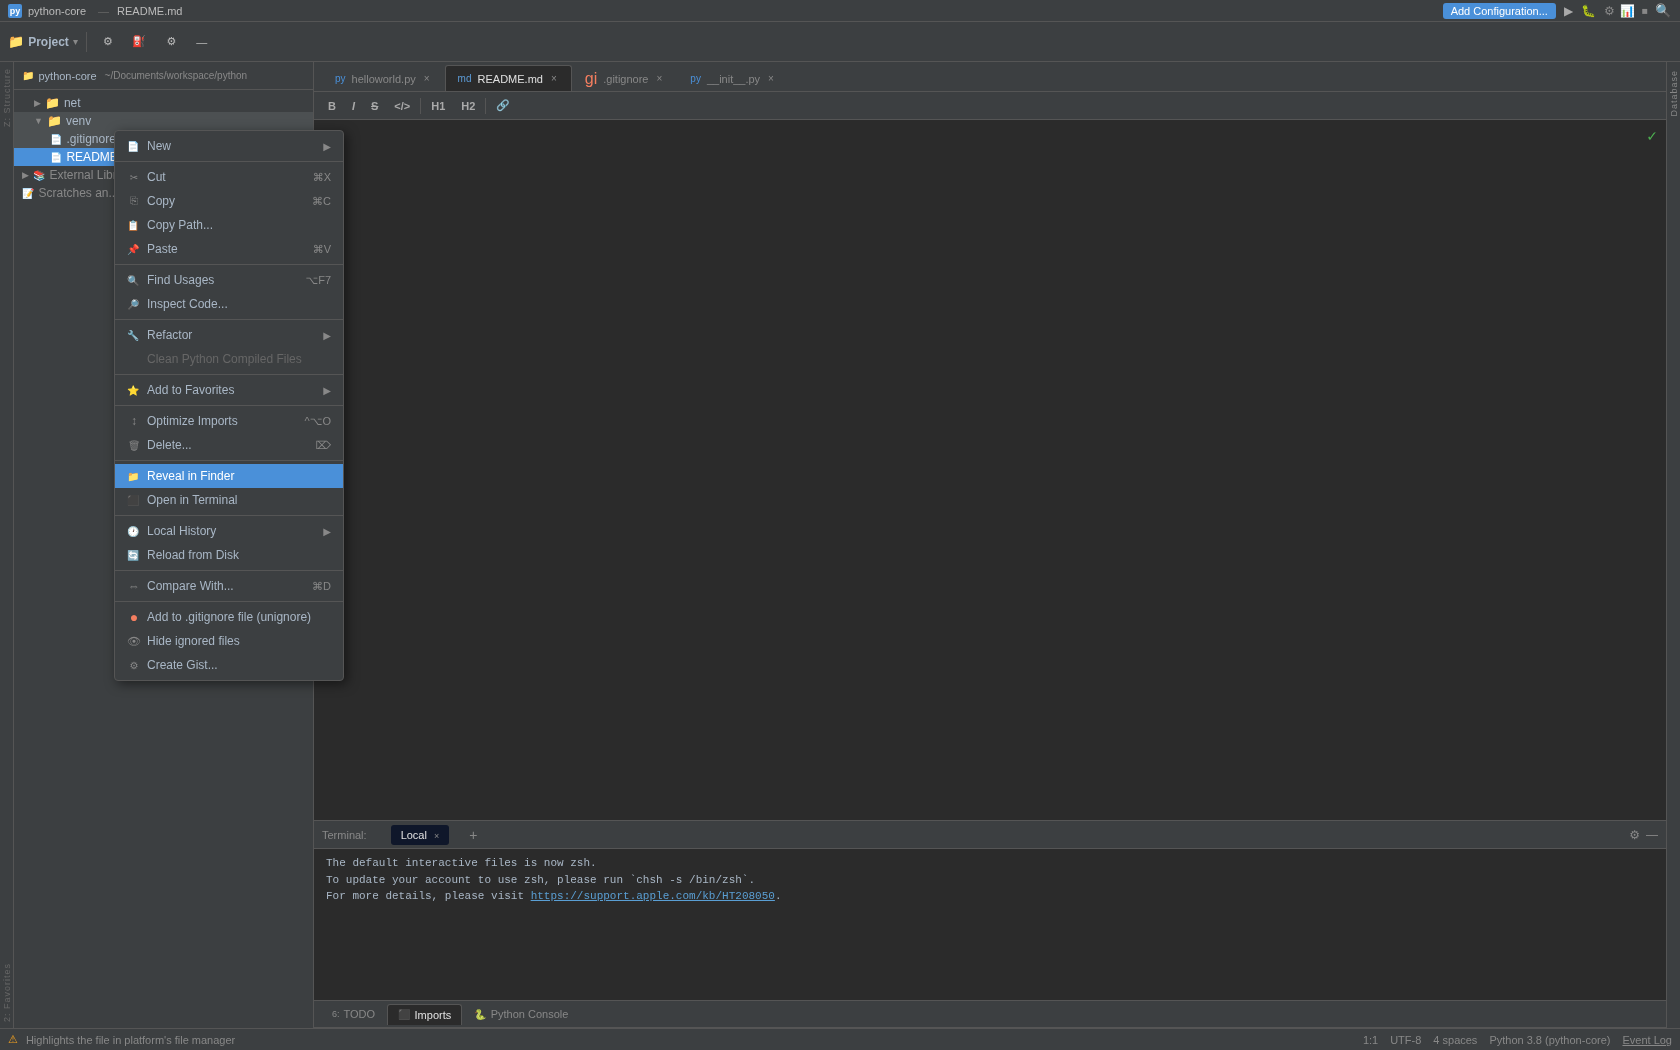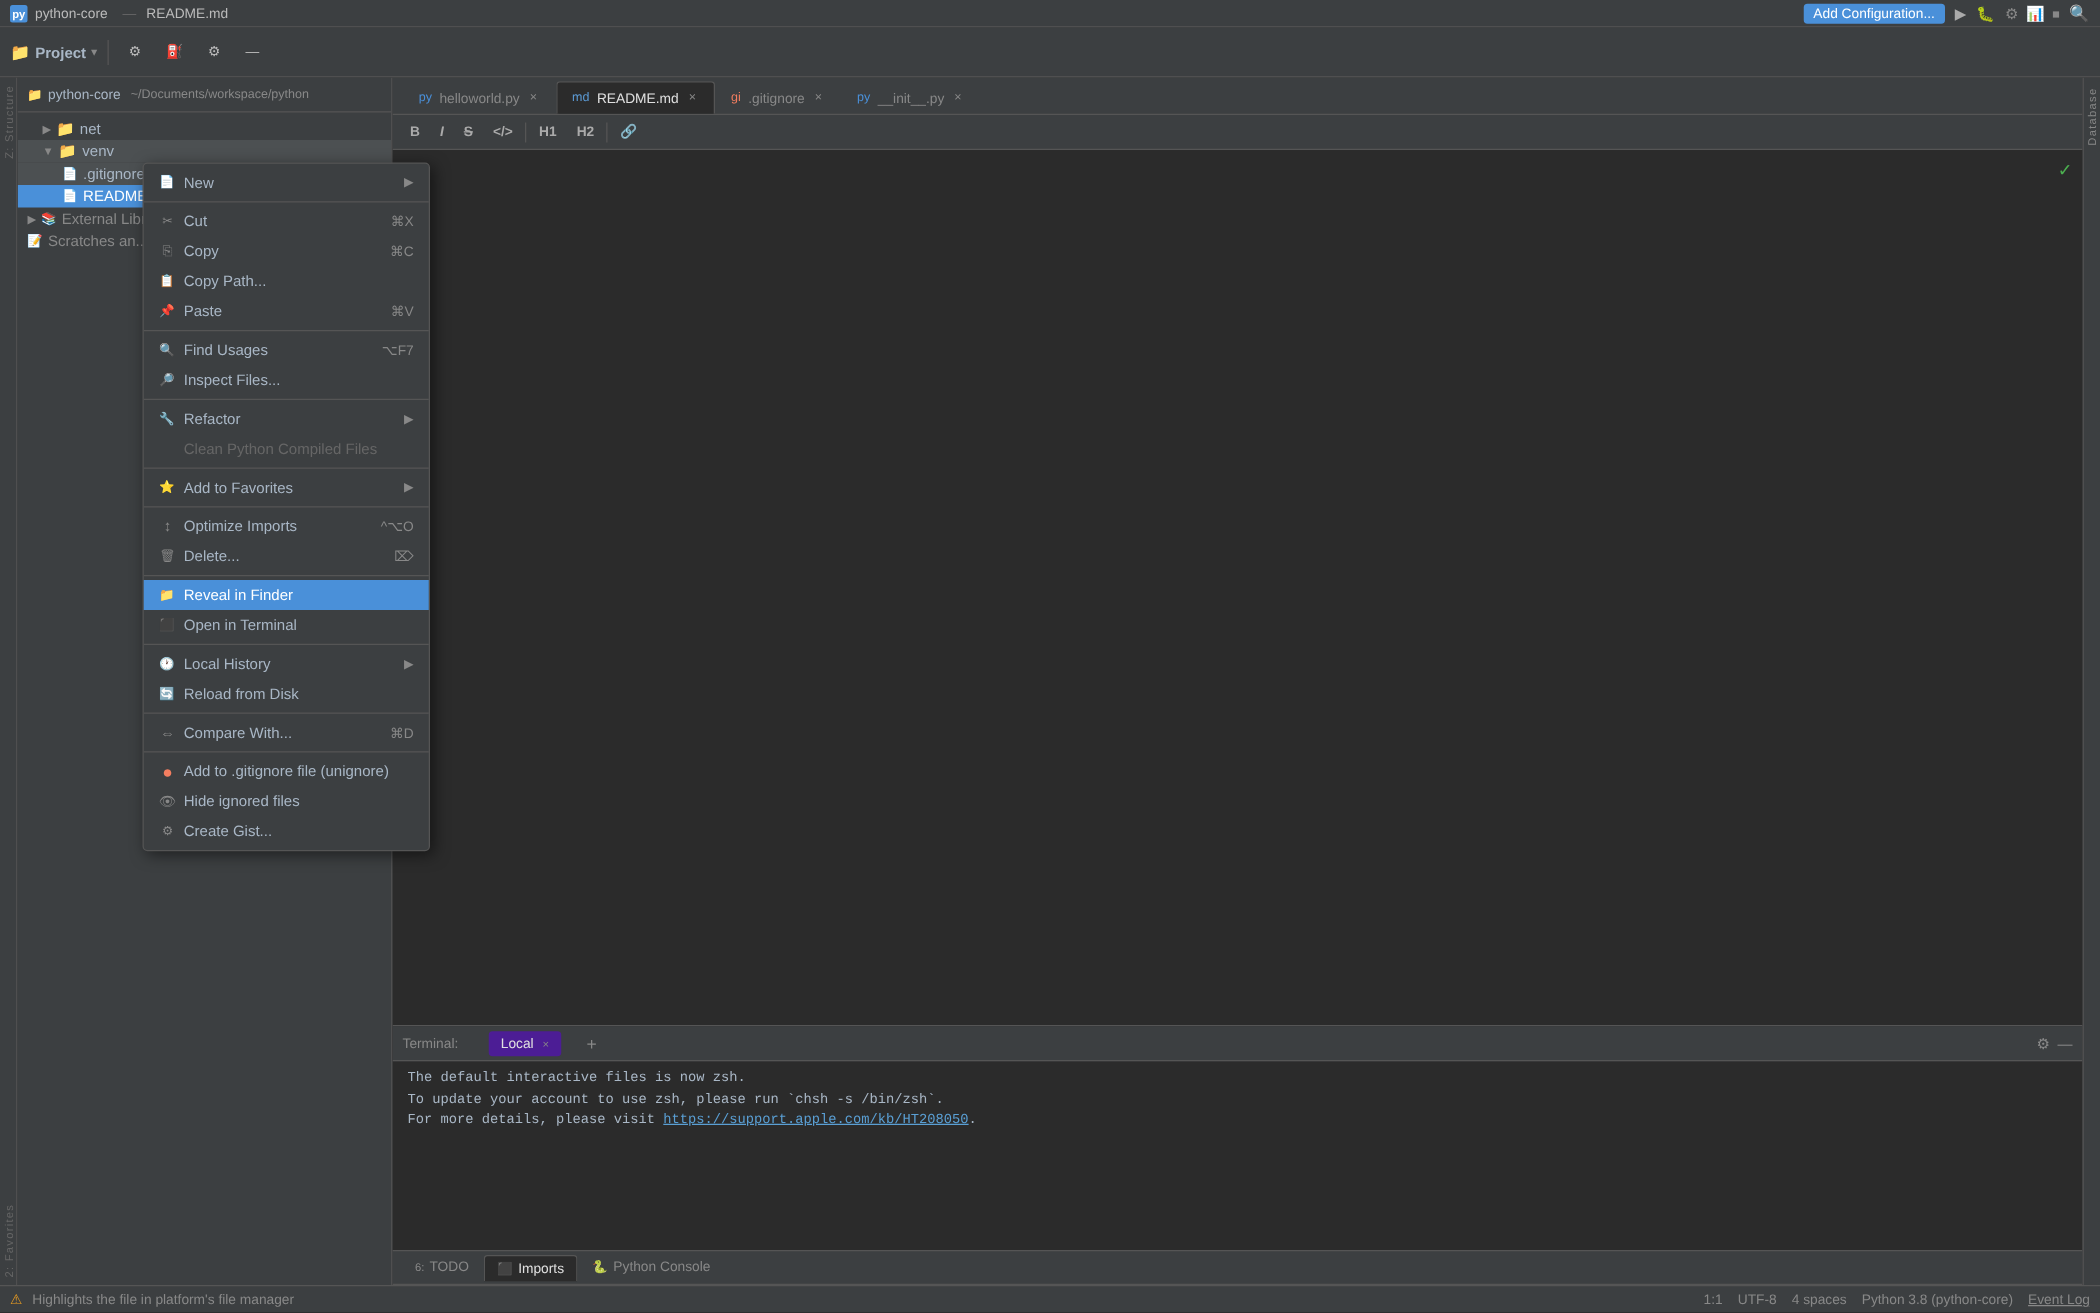--- a/index.html
+++ b/index.html
@@ -215,21 +215,21 @@
       margin-right: 8px;
     }
     .terminal-tab {
       padding: 4px 10px;
       font-size: 11px;
       color: #aaa;
       cursor: pointer;
       border-radius: 3px;
     }
     .terminal-tab.active {
-      background: #4c1d95;
+      background: #0f172a;
       color: #e0e0e0;
       text-align: center;
     }
     .terminal-tab-close {
       font-size: 9px;
       color: #888;
       margin-left: 4px;
     }
     .terminal-add {
       font-size: 14px;
@@ -475,21 +475,21 @@
         <span style="color:#4a90d9; font-size:10px;">py</span>
         <span>helloworld.py</span>
         <span class="tab-close">×</span>
       </div>
       <div class="editor-tab active">
         <span style="color:#5c9bd6; font-size:10px;">md</span>
         <span>README.md</span>
         <span class="tab-close">×</span>
       </div>
       <div class="editor-tab">
-        <span style="color:#f47e60; font-size:10px;">gi</span>
+        <span style="color:#f47e60; font-size:16px;">gi</span>
         <span>.gitignore</span>
         <span class="tab-close">×</span>
       </div>
       <div class="editor-tab">
         <span style="color:#4a90d9; font-size:10px;">py</span>
         <span>__init__.py</span>
         <span class="tab-close">×</span>
       </div>
     </div>
 
@@ -610,21 +610,21 @@
     <div class="ctx-item-left">
       <span class="ctx-item-icon">🔍</span>
       <span>Find Usages</span>
     </div>
     <span class="ctx-shortcut">⌥F7</span>
   </div>
 
   <div class="ctx-item">
     <div class="ctx-item-left">
       <span class="ctx-item-icon">🔎</span>
-      <span>Inspect Files...</span>
+      <span>Inspect Code...</span>
     </div>
   </div>
   <div class="ctx-separator"></div>
 
   <div class="ctx-item">
     <div class="ctx-item-left">
       <span class="ctx-item-icon">🔧</span>
       <span>Refactor</span>
     </div>
     <span class="ctx-arrow">▶</span>

